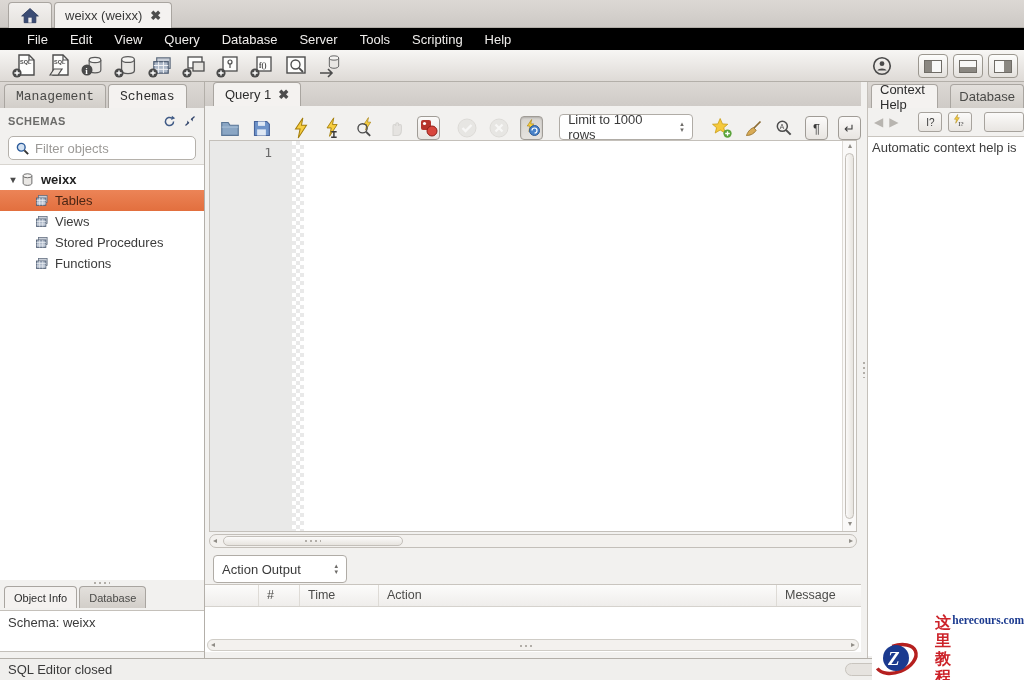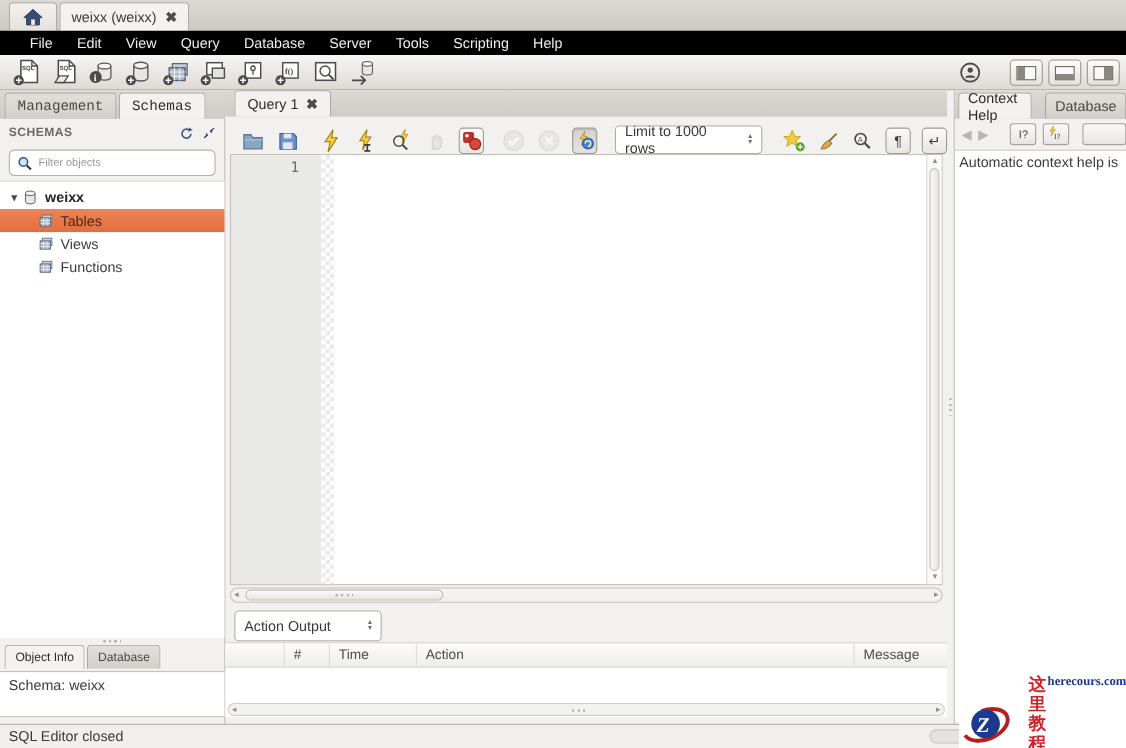--- a/index.html
+++ b/index.html
@@ -47,21 +47,21 @@
   .sidebar { position:absolute; left:0; top:82px; width:205px; height:576px;
     background:#f2f1ef; border-right:1px solid #b3afa9; }
   .side-tabs { height:26px; padding-left:4px; padding-top:2px;
     background:linear-gradient(#dcd8d4,#cfcbc7); display:flex; gap:2px;font-family:Liberation Mono, monospace; }
   .schemas-hdr { height:26px; display:flex; align-items:center; padding:0 8px; }
   .schemas-hdr .title { flex:1; font-size:11px; font-weight:bold; color:#6b6b69; letter-spacing:.4px; }
   .schemas-hdr .hic { margin-left:8px; display:flex; }
   .filter-row { height:30px; padding:2px 8px; }
   .filter-box { height:24px; background:#fff; border:1px solid #b5b1ab; border-radius:5px;
     display:flex; align-items:center; padding:0 6px; gap:5px; }
-  .filter-box input { border:none; outline:none; flex:1; font-size:10px; color:#333;
+  .filter-box input { border:none; outline:none; flex:1; font-size:13px; color:#333;
     font-family:"Liberation Sans",sans-serif; background:transparent; }
   .filter-box input::placeholder { color:#9c9a97; }
   .tree { background:#fff; height:416px; border-top:1px solid #d8d5d0; padding-top:4px; }
   .trow { height:21px; display:flex; align-items:center; font-size:13px; color:#3c3c3c; }
   .trow .exp { width:14px; margin-left:6px; color:#4a4a4a; font-size:10px; text-align:center; }
   .trow.schema { font-weight:bold; color:#222; }
   .trow.child { padding-left:34px; }
   .trow.selected { background:linear-gradient(#ec8457,#e26f3e); color:#4b2614; }
   .trow svg { margin-right:6px; }
   .h-grip { height:6px; display:flex; align-items:center; justify-content:center; }
@@ -398,20 +398,28 @@
             </svg>
           </span>
         <span>Views</span>
       </div>
       <div class="trow child">
         <span>
             <svg width="15" height="15">
               <use href="#s-grid" width="15" height="15"></use>
             </svg>
           </span>
+        <span>Stored Procedures</span>
+      </div>
+      <div class="trow child">
+        <span>
+            <svg width="15" height="15">
+              <use href="#s-grid" width="15" height="15"></use>
+            </svg>
+          </span>
         <span>Functions</span>
       </div>
     </div>
     <div class="h-grip">
         <div class="gripdots"></div>
       </div>
     <div class="info-tabs">
       <div class="tab active">
         <span>Object Info</span>
         </div>

